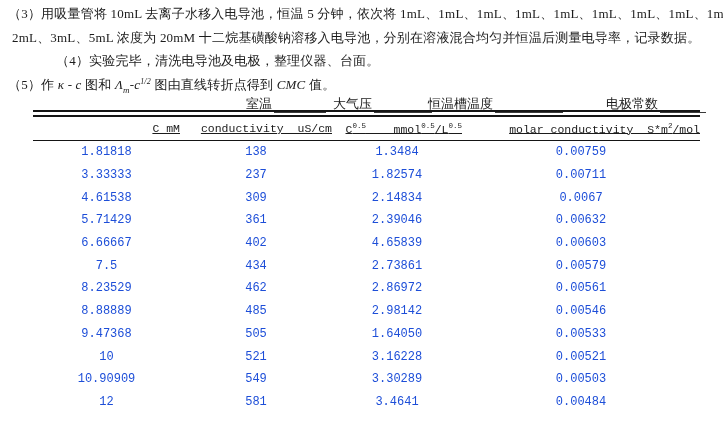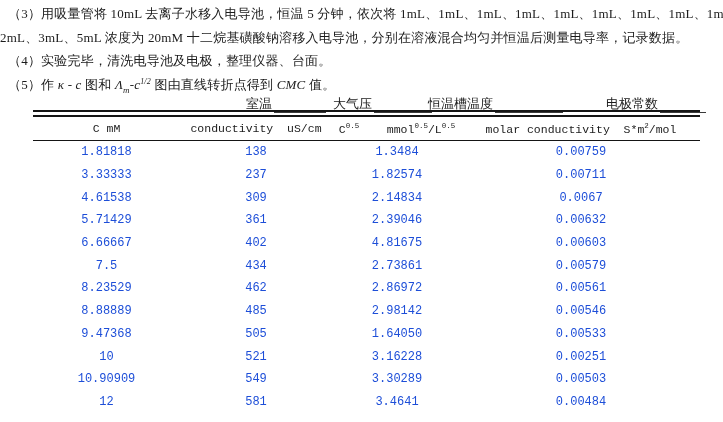--- a/index.html
+++ b/index.html
@@ -5,21 +5,21 @@
   html,body { margin:0; padding:0; }
   body {
     width:723px; height:422px; position:relative; overflow:hidden;
     background:#ffffff; color:#1b1b1b;
     font-family:"Liberation Serif","DejaVu Serif",serif;
   }
   .para {
     position:absolute; left:8px; font-size:13px; white-space:nowrap;
     letter-spacing:0.2px;
   }
-  .para.cont { left:0; }
+  .para.cont { left:12px; }
   .math-i { font-style:italic; font-family:"Liberation Serif","DejaVu Serif",serif; }
   sup.exp { font-size:8px; vertical-align:super; }
   sub.ss  { font-size:9px; vertical-align:sub; font-style:italic; }
 
   
   .section-row { position:absolute; top:95px; left:0; width:723px; height:18px; font-size:13px; }
   .section-title { position:absolute; left:7px; top:0; white-space:nowrap; }
   .field { position:absolute; top:0; white-space:nowrap; }
   .field .blank {
     display:inline-block; height:13px; border-bottom:1px solid #3a3a3a;
@@ -35,35 +35,35 @@
   .rule-double { height:3px; border-top:2px solid #151515; border-bottom:2px solid #151515; }
   table.datatable {
     width:667px; border-collapse:collapse; table-layout:fixed;
     font-family:"Liberation Mono","DejaVu Sans Mono",monospace;
   }
   table.datatable col.c1 { width:147px; }
   table.datatable col.c2 { width:152px; }
   table.datatable col.c3 { width:130px; }
   table.datatable col.c4 { width:238px; }
   table.datatable th {
-    font-weight:normal; font-size:11.5px; text-align:center; height:23px;
-    border-bottom:1.5px solid #151515; white-space:pre; padding:0;
+    font-weight:normal; font-size:11.5px; text-align:right; height:23px;
+    border-bottom:1.5px solid #151515; white-space:pre; padding:0;text-decoration:underline;
   }
   table.datatable th sup { font-size:7.5px; }
   table.datatable td {
     font-size:12px; text-align:center; height:22.7px; padding:0;
     white-space:pre; color:#1d4ed8;
   }
 </style>
 </head>
 <body>
 
 <div class="para" style="top:5px;">（3）用吸量管将 10mL 去离子水移入电导池，恒温 5 分钟，依次将 1mL、1mL、1mL、1mL、1mL、1mL、1mL、1mL、1mL、1mL、</div>
 <div class="para cont" style="top:28.5px;">2mL、3mL、5mL 浓度为 20mM 十二烷基磺酸钠溶移入电导池，分别在溶液混合均匀并恒温后测量电导率，记录数据。</div>
-<div class="para" style="top:52px;">（4）实验完毕，清洗电导池及电极，整理仪器、台面。</div>
+<div class="para" style="top:52px;margin-left:48px;">（4）实验完毕，清洗电导池及电极，整理仪器、台面。</div>
 <div class="para" style="top:75.5px;">
   <span>（5）作 </span><span class="math-i">κ - c</span><span> 图和 </span><span class="math-i">Λ</span><sub class="ss">m</sub><span class="math-i">-c</span><sup class="exp math-i">1/2</sup><span> 图由直线转折点得到 </span><span class="math-i">CMC</span><span> 值。</span>
 </div>
 
 <div class="section-row">
   <span class="field" id="field-room">
     <span>室温</span><span class="blank"></span>
   </span>
   <span class="field" id="field-bath">
     <span>恒温槽温度</span><span class="blank"></span>
@@ -114,21 +114,21 @@
         </tr>
         <tr>
           <td>5.71429</td>
           <td>361</td>
           <td>2.39046</td>
           <td>0.00632</td>
         </tr>
         <tr>
           <td>6.66667</td>
           <td>402</td>
-          <td>4.81675</td>
+          <td>4.65839</td>
           <td>0.00603</td>
         </tr>
         <tr>
           <td>7.5</td>
           <td>434</td>
           <td>2.73861</td>
           <td>0.00579</td>
         </tr>
         <tr>
           <td>8.23529</td>
@@ -145,21 +145,21 @@
         <tr>
           <td>9.47368</td>
           <td>505</td>
           <td>1.64050</td>
           <td>0.00533</td>
         </tr>
         <tr>
           <td>10</td>
           <td>521</td>
           <td>3.16228</td>
-          <td>0.00251</td>
+          <td>0.00521</td>
         </tr>
         <tr>
           <td>10.90909</td>
           <td>549</td>
           <td>3.30289</td>
           <td>0.00503</td>
         </tr>
         <tr>
           <td>12</td>
           <td>581</td>

